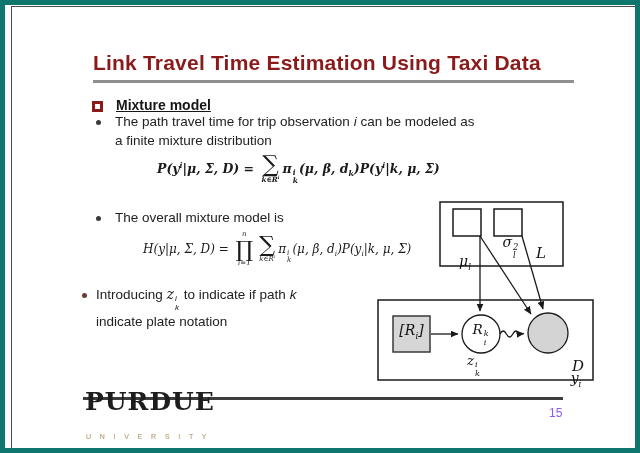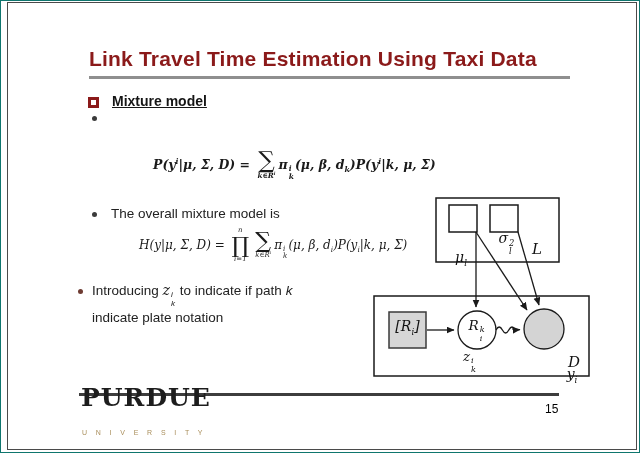--- a/index.html
+++ b/index.html
@@ -1,18 +1,18 @@
 <!DOCTYPE html>
 <html><head>
 <meta charset="utf-8">
 <style>
   html,body{margin:0;padding:0;background:#ffffff;}
   #canvas{
     position:relative;width:640px;height:453px;background:#ffffff;
-    box-sizing:border-box;border:1px solid #0f766e;overflow:hidden;
+    box-sizing:border-box;border:5px solid #0f766e;overflow:hidden;
     font-family:"Liberation Sans",sans-serif;
   }
   .frame{
     position:absolute;left:6px;top:1px;width:628px;height:446px;
     border:1px solid #4a4a4a;pointer-events:none;
   }
   .abs{position:absolute;}
   
   .title{
     left:88px;top:46px;width:495px;
@@ -38,41 +38,45 @@
   #formula2{left:138px;top:226px;font-size:12px;}
   .bigop{display:inline-flex;flex-direction:column;align-items:center;vertical-align:middle;margin:0 3px;}
   .op-glyph{font-size:185%;line-height:0.95;font-style:normal;font-weight:normal;}
   .op-above,.op-below{font-size:58%;line-height:1.1;font-style:italic;}
   
   .mlabel{font-family:"DejaVu Serif",serif;font-style:italic;color:#111;text-align:center;font-size:14px;white-space:nowrap;}
   
   .footer-rule{left:78px;top:392px;width:480px;height:3px;background:#3d3d3d;}
   .purdue{left:80px;top:384px;font-family:"DejaVu Serif",serif;font-weight:bold;font-size:25px;color:#1d1d1d;letter-spacing:1px;line-height:1;}
   .university{left:81px;top:428px;font-family:Liberation Sans, sans-serif;font-size:7px;color:#A98E5B;letter-spacing:3.4px;line-height:1;}
-  .pageno{left:544px;top:401px;font-size:12px;color:#000000;}
+  .pageno{left:544px;top:401px;font-size:12px;color:#8b5cf6;}
   svg .plate{fill:none;stroke:#1a1a1a;stroke-width:1.5;}
   svg .sq{fill:#ffffff;stroke:#1a1a1a;stroke-width:1.5;}
   svg .graysq{fill:#d6d6d6;stroke:#3a3a3a;stroke-width:1.5;}
   svg .node{fill:#ffffff;stroke:#1a1a1a;stroke-width:1.3;}
   svg .graynode{fill:#d4d4d4;stroke:#1a1a1a;stroke-width:1.3;}
   svg .edge{fill:none;stroke:#1a1a1a;stroke-width:1.3;}
 </style>
 </head>
 <body>
 
 <div id="canvas">
   <div class="frame"></div>
 
   <div class="abs title">Link Travel Time Estimation Using Taxi Data</div>
   <div class="abs title-rule"></div>
 
   <div class="abs sq-bullet"></div>
   <div class="abs heading">Mixture model</div>
 
   <div class="abs dot" style="left:91px;top:115px;"></div>
+  <div class="abs btext" style="left:110px;top:107px;">
+    <div><span>The path travel time for trip observation </span><span class="it">i</span><span> can be modeled as</span></div>
+    <div><span>a finite mixture distribution</span></div>
+  </div>
 
   <div class="abs formula" id="formula1"><span>P(y</span><span class="sup">i</span><span>|μ, Σ, D) = </span><span class="bigop">
         <span class="op-above"></span>
         <span class="op-glyph">∑</span>
         <span class="op-below"><span>k∈R</span><span class="sup">i</span></span>
       </span><span>π</span><span class="ss">
         <span>i</span>
         <span>k</span>
       </span><span>(μ, β, d</span><span class="sub">k</span><span>)P(y</span><span class="sup">i</span><span>|k, μ, Σ)</span></div>
 

